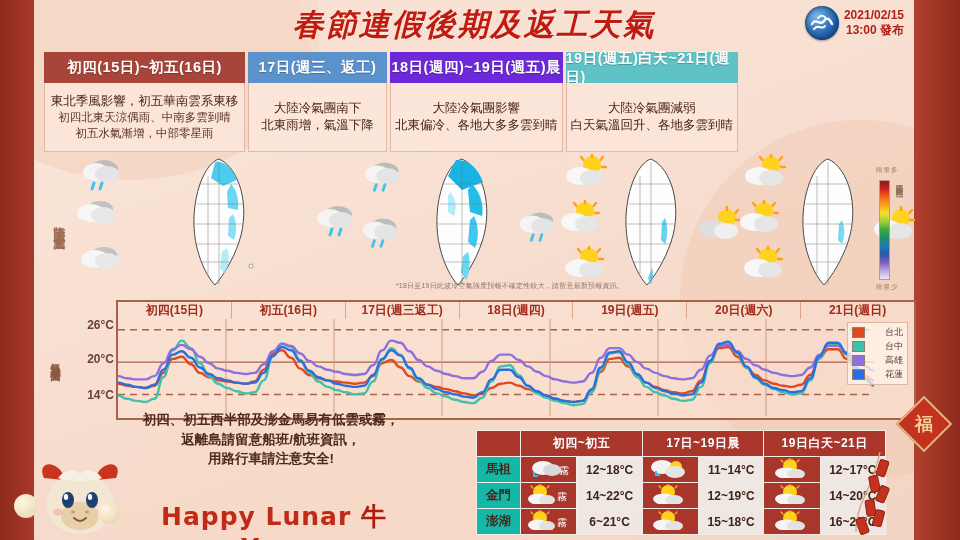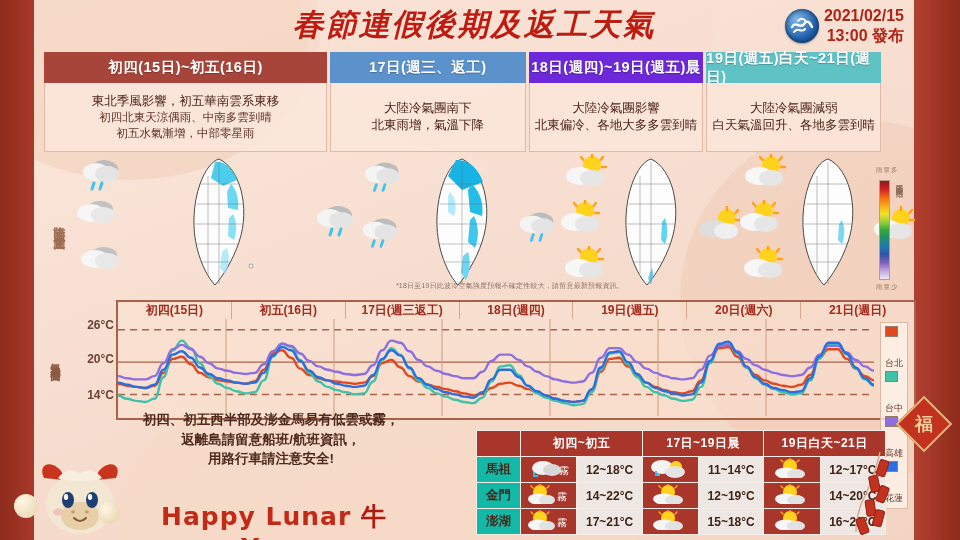--- a/index.html
+++ b/index.html
@@ -29,24 +29,24 @@
     font-family:"DejaVu Sans","Liberation Sans",sans-serif;
     text-shadow:0 1px 0 #fff1e6;
     font-style:italic;
   }
   .stamp{position:absolute;right:10px;top:6px;display:flex;align-items:center;gap:5px;}
   .cwb-logo{width:34px;height:34px;border-radius:50%;
     background:radial-gradient(circle at 34% 30%,#7fb6e8,#1f5fa8 62%,#14406f);
     box-shadow:inset 0 0 5px #0c2e52, 0 1px 2px rgba(0,0,0,.35);
     position:relative;flex:0 0 auto;}
   .cwb-logo svg{position:absolute;left:4px;top:5px;}
-  .stamp-txt{font-size:16px;line-height:1.25;color:#b02418;font-weight:bold;text-align:right;}
-
-  
-  .cols{position:absolute;left:44px;top:52px;width:837px;height:100px;display:flex;}
+  .stamp-txt{font-size:12px;line-height:1.25;color:#b02418;font-weight:bold;text-align:right;}
+
+  
+  .cols{position:absolute;left:44px;top:52px;width:694px;height:100px;display:flex;}
   .col{flex:1 1 0;display:flex;flex-direction:column;}
   .col + .col{margin-left:3px;}
   .col.w1{flex:1.62 1 0;}
   .col.w2{flex:1.12 1 0;}
   .col-head{
     height:31px;display:flex;align-items:center;justify-content:center;
     color:#fff;font-size:14.5px;font-weight:bold;letter-spacing:.5px;
     text-shadow:0 1px 1px rgba(0,0,0,.25);
   }
   .col-body{
@@ -94,21 +94,21 @@
   .chart-yaxis{width:48px;position:relative;}
   .ytick{position:absolute;right:2px;font-size:12px;color:#6b4334;font-weight:bold;}
   .chart-plot{flex:1;position:relative;border:2px solid #a8624a;background:rgba(252,226,210,.55);}
   .chart-daybar{position:absolute;left:0;right:0;top:0;height:17px;display:flex;}
   .daycell{flex:1 1 0;display:flex;align-items:center;justify-content:center;
     font-size:12px;font-weight:bold;color:#a02a1c;border-right:1px solid #d9a68f;white-space:nowrap;}
   .daycell:last-child{border-right:none;}
   .chart-svg{position:absolute;left:0;top:0;}
   .chart-legend{position:absolute;right:6px;top:20px;background:rgba(255,244,236,.75);
     border:1px solid #dfb8a3;padding:2px 4px;}
-  .legend-row{display:flex;gap:20px;margin:1px 0;flex-direction:column;}
+  .legend-row{display:flex;align-items:center;gap:20px;margin:1px 0;}
   .legend-sw{width:11px;height:9px;border:1px solid #9a7a68;}
   .legend-name{font-size:9px;color:#5d3326;}
 
   
   .note{
     position:absolute;left:106px;top:410px;width:330px;text-align:center;
     font-size:13.5px;line-height:1.45;color:#4e2a1c;font-weight:bold;
   }
   .greeting{
     position:absolute;left:124px;top:500px;width:300px;text-align:center;
@@ -624,21 +624,21 @@
               <g stroke="#ff9f1a" stroke-width="1.6" stroke-linecap="round">
                 <path d="M14 -1 v3"></path>
                 <path d="M23 2 l-2 2"></path>
                 <path d="M5 2 l2 2"></path>
               </g>
               <ellipse cx="12" cy="15" rx="10" ry="5.5" fill="#f5f5f5"></ellipse>
               <ellipse cx="21" cy="16" rx="8" ry="5" fill="#e2e2e2"></ellipse>
               <text x="31" y="16" font-size="10" fill="#ffffff" font-family="DejaVu Sans">霧</text>
             </svg>
         </td>
-        <td class="temp">17~21°C</td>
+        <td class="temp">6~21°C</td>
         <td class="icon">
           <svg width="46" height="20" viewBox="0 0 46 20">
               <circle cx="21" cy="8" r="7" fill="#ffd21e"></circle>
               <g stroke="#ff9f1a" stroke-width="1.6" stroke-linecap="round">
                 <path d="M21 -1 v3"></path>
                 <path d="M30 2 l-2 2"></path>
                 <path d="M12 2 l2 2"></path>
               </g>
               <ellipse cx="17" cy="15" rx="11" ry="5.5" fill="#f5f5f5"></ellipse>
               <ellipse cx="27" cy="16" rx="9" ry="5" fill="#e2e2e2"></ellipse>

